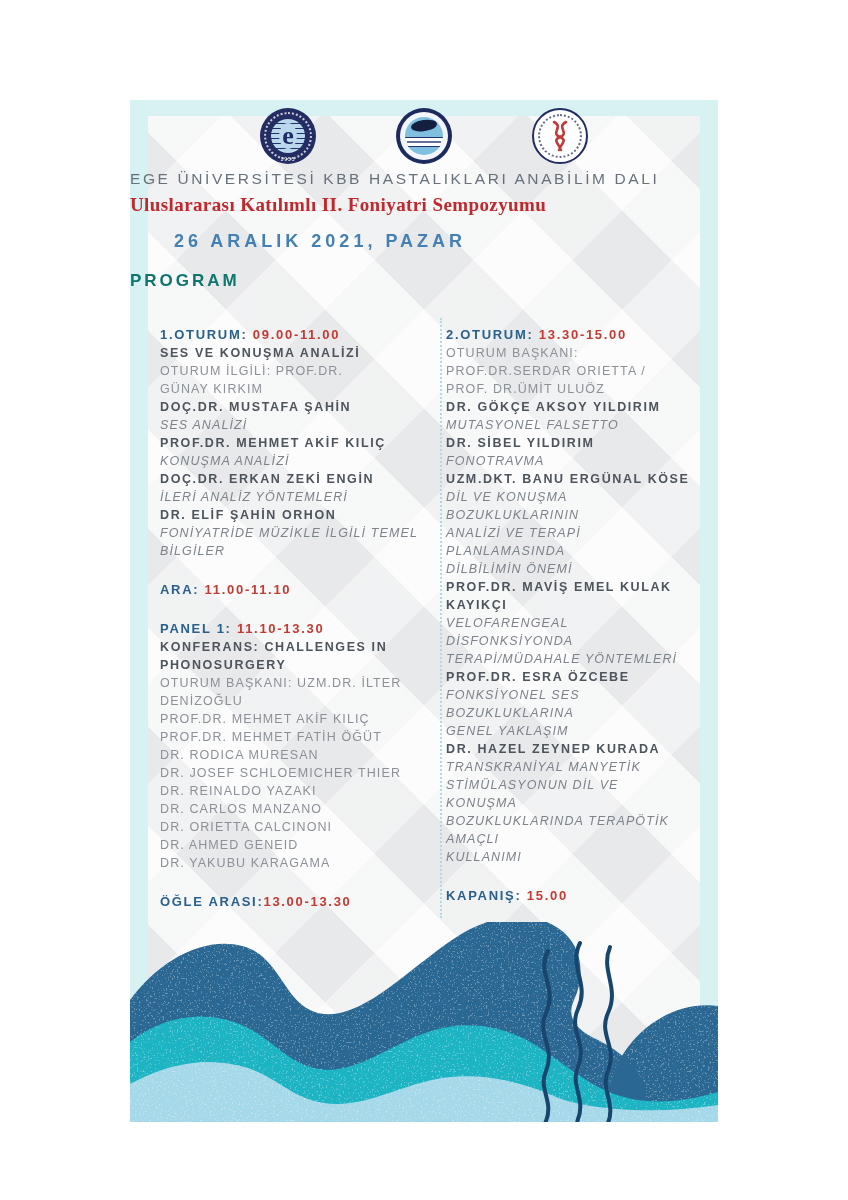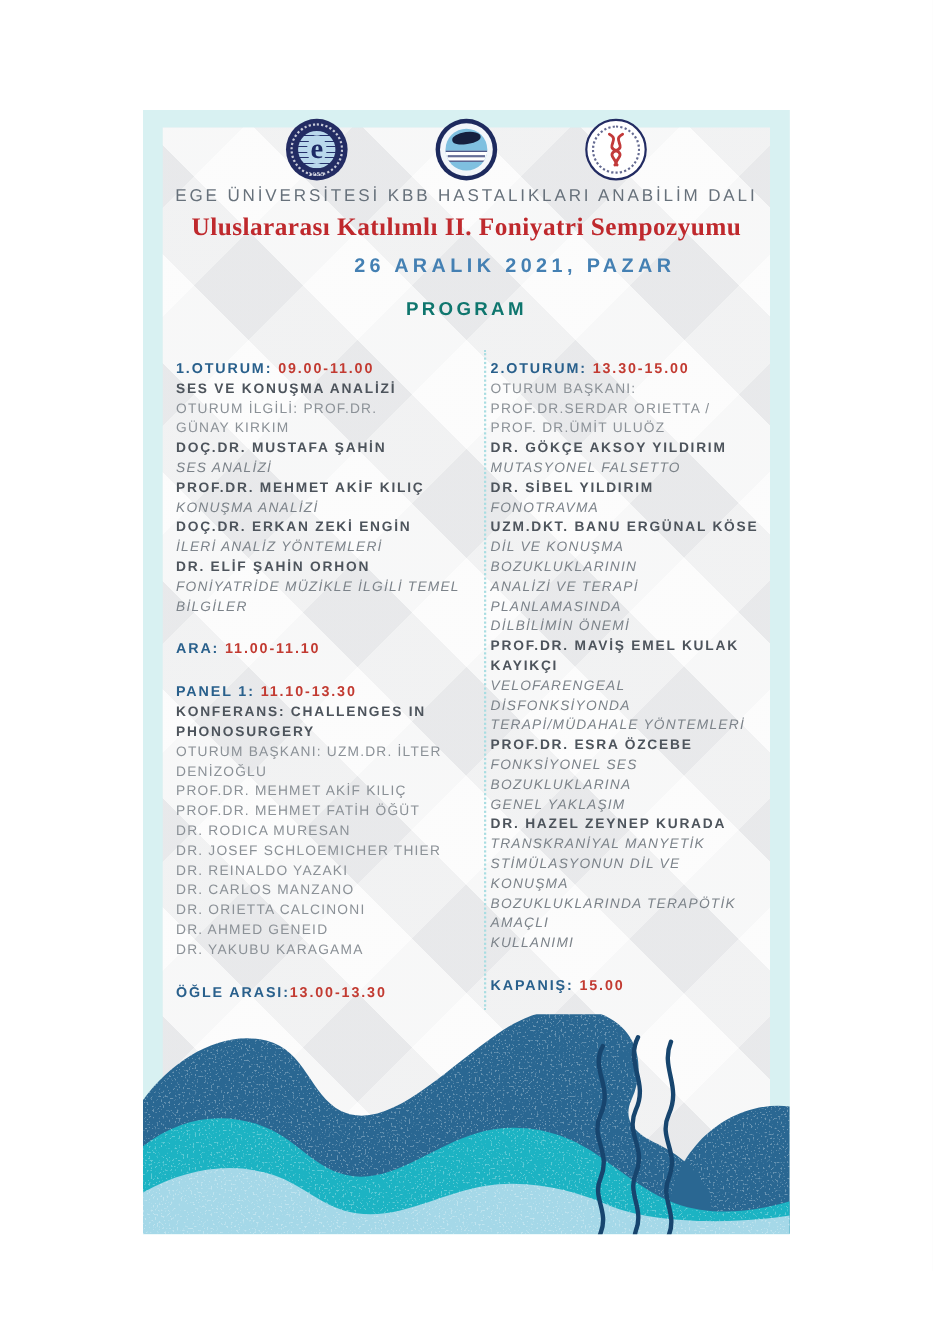--- a/index.html
+++ b/index.html
@@ -57,25 +57,25 @@
   .logo2-band::before{
     content:"";position:absolute;left:4px;right:4px;top:3px;height:2px;background:#24306b;opacity:.7;
   }
   .logo3{background:#ffffff;border:2px solid #232c63;box-sizing:border-box;}
   .logo3::before{
     content:"";position:absolute;inset:4px;border-radius:50%;
     border:2px dotted rgba(35,44,99,0.7);
   }
   .logo3-emblem{position:absolute;left:50%;top:50%;transform:translate(-50%,-50%);}
   
-  .hline{position:absolute;left:0;width:100%;text-align:center;z-index:3;}
+  .hline{position:absolute;left:0;width:100%;z-index:3;}
   .dept{top:70px;font-size:15.5px;letter-spacing:2.6px;color:#67717b;}
   .title{
     top:94px;font-family:"Liberation Serif", serif;font-weight:bold;
-    font-size:23px;color:#bf292d;letter-spacing:0.4px;
+    font-size:19px;color:#bf292d;letter-spacing:0.4px;
   }
   .date{top:131px;font-size:18px;font-weight:bold;color:#4480b3;letter-spacing:4px;margin-left:44px;}
   .program-label{top:171px;font-size:17px;font-weight:bold;color:#0f766e;letter-spacing:3px;}
   
   .program{
     position:absolute;left:30px;top:226px;width:530px;display:flex;z-index:3;
   }
   .col{box-sizing:border-box;}
   .col-left{width:268px;flex:0 0 268px;}
   .col-right{flex:1 1 auto;padding-left:18px;}

